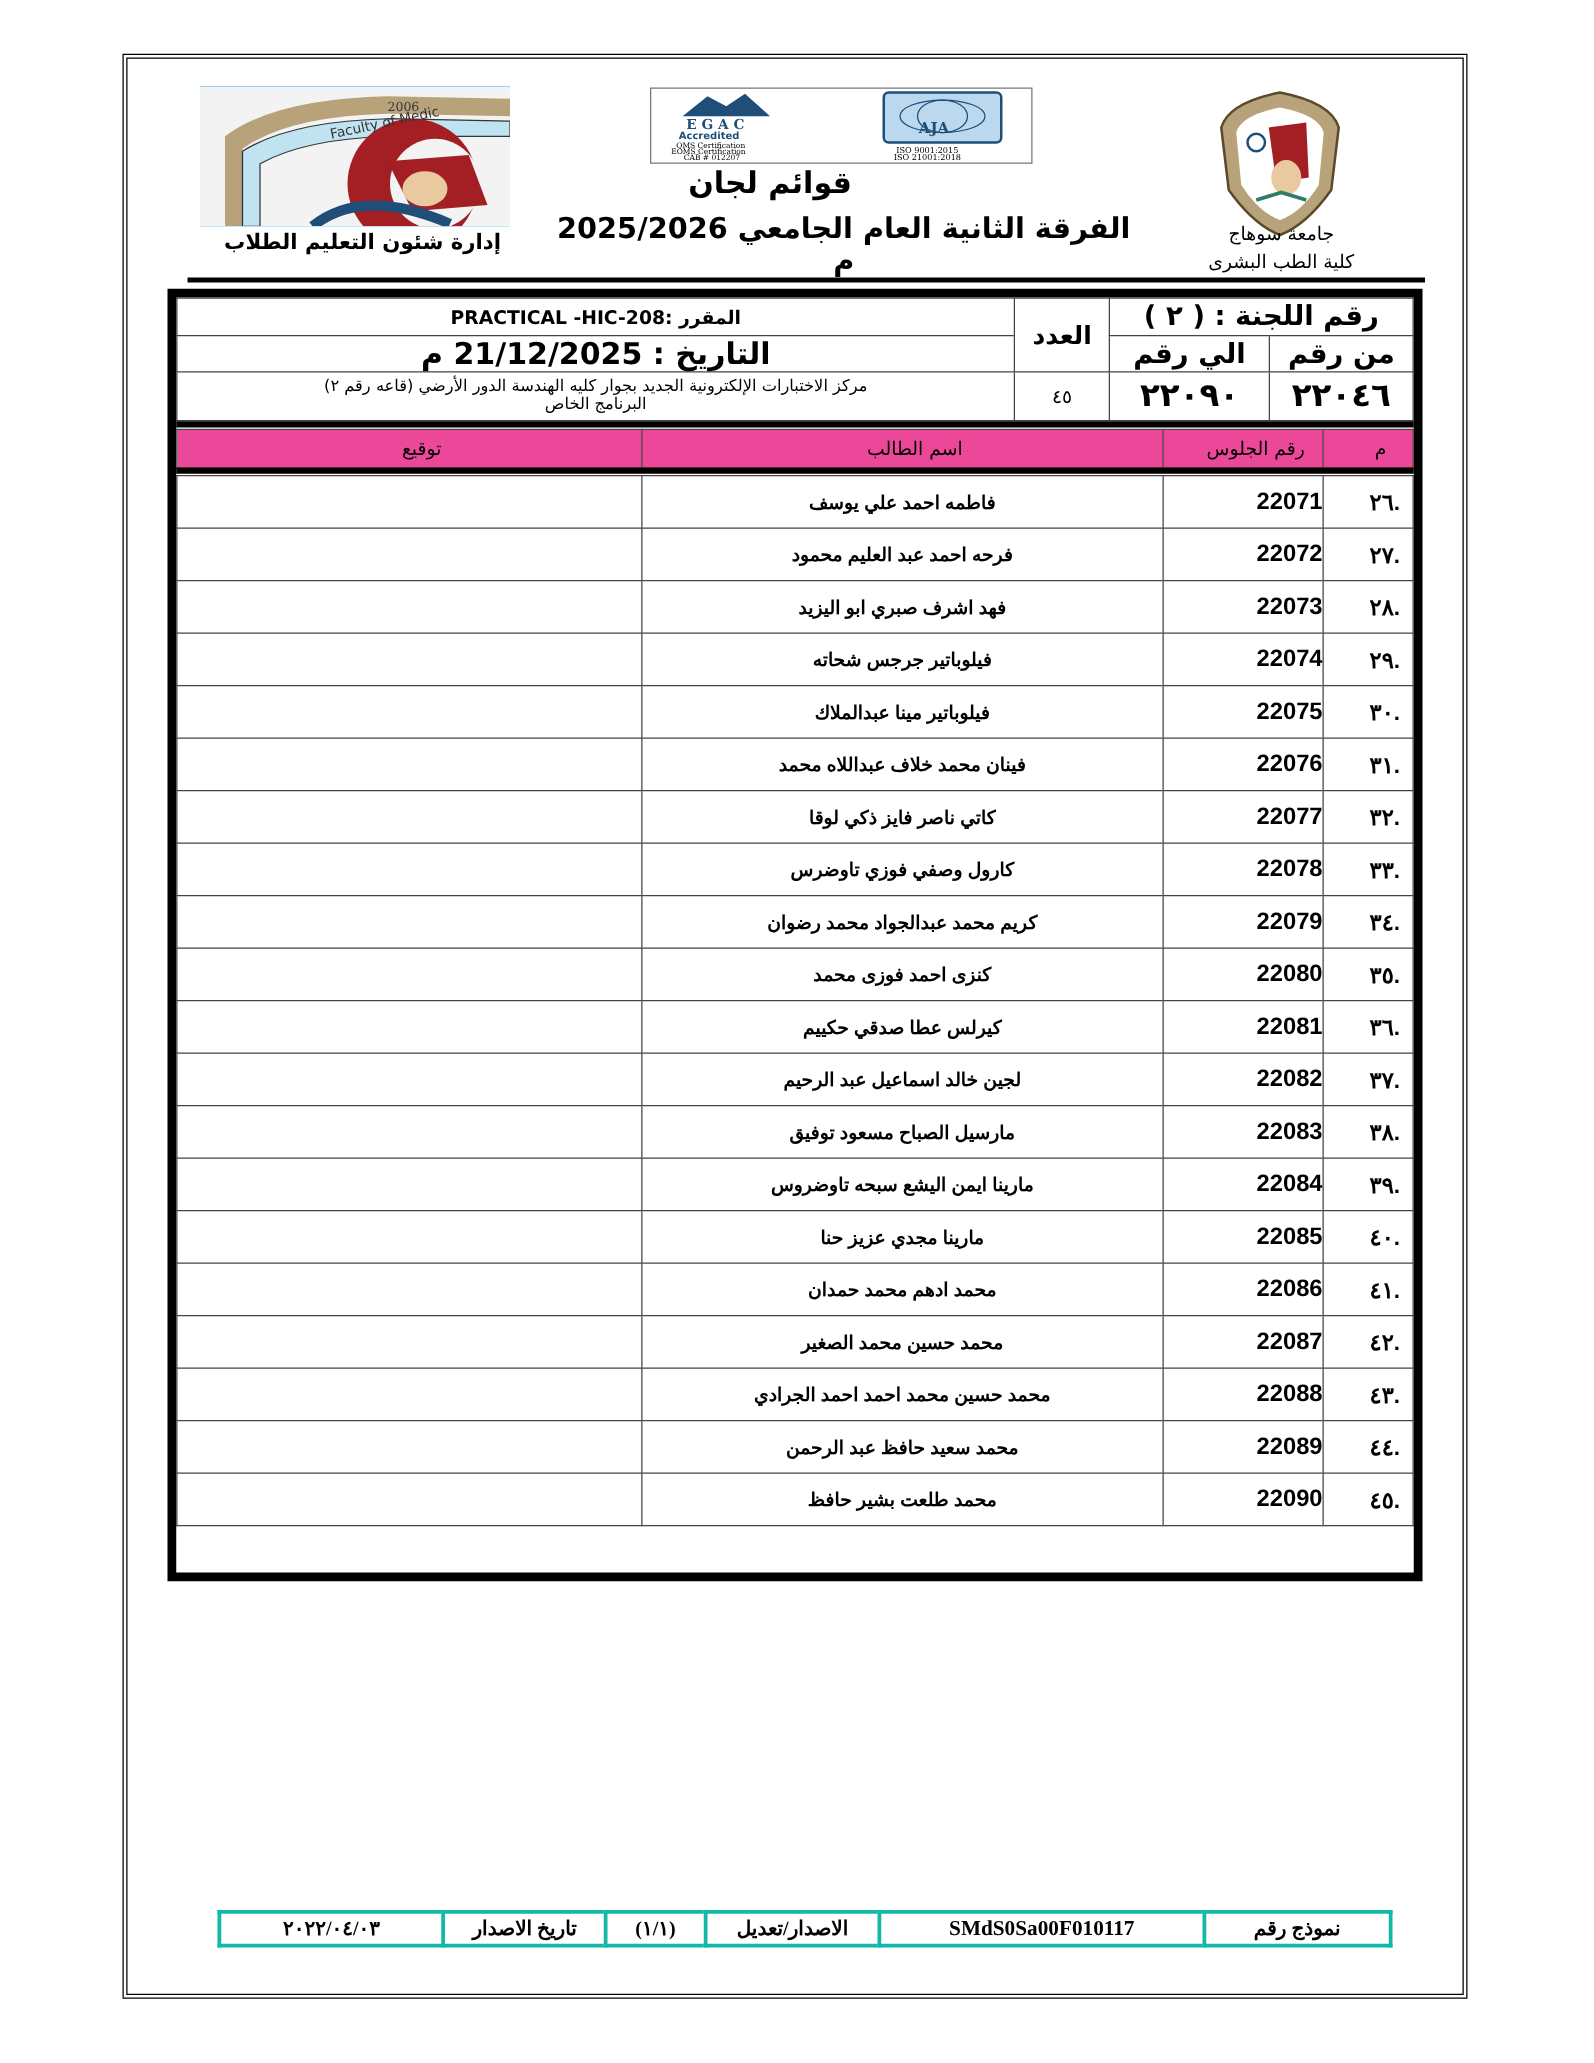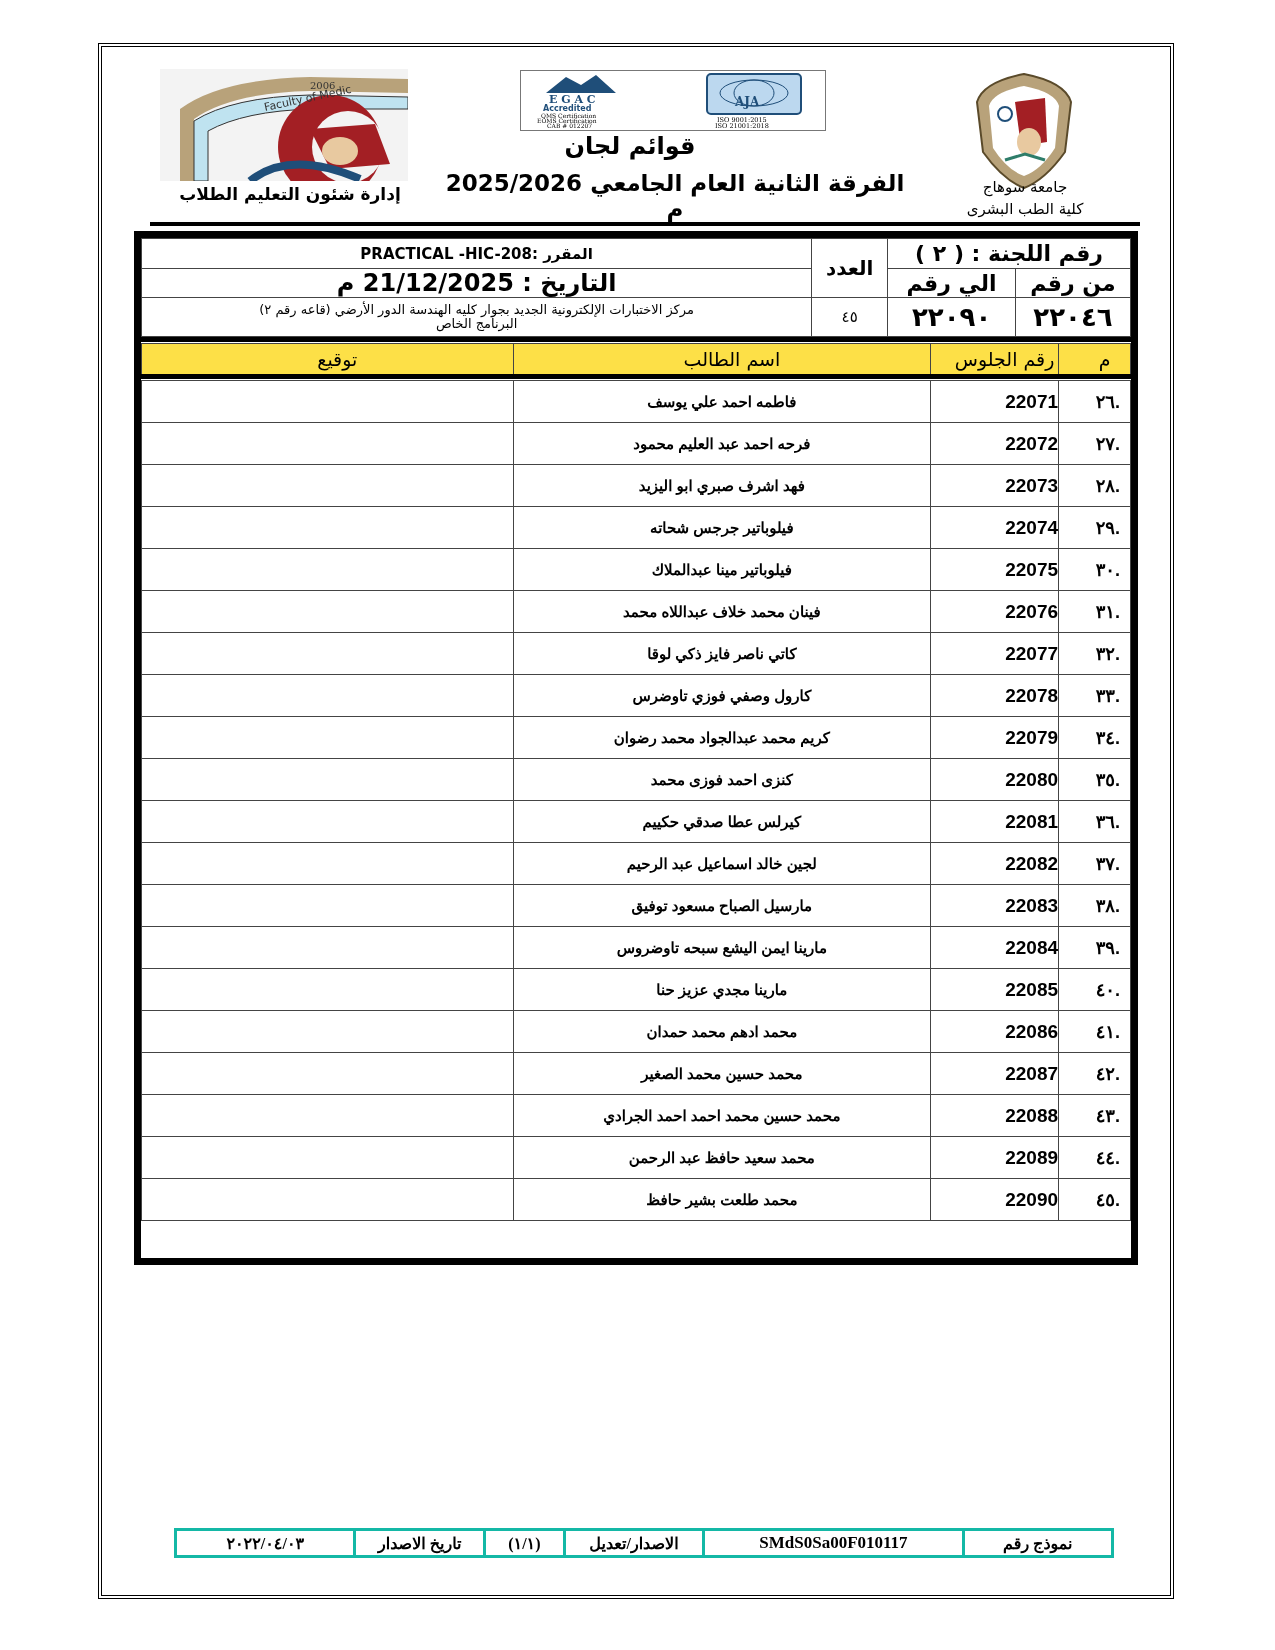--- a/index.html
+++ b/index.html
@@ -8,21 +8,21 @@
   .page-frame { position: absolute; left: 101px; top: 46px; width: 1068px; height: 1548px;
                 border: 1px solid #000; box-shadow: 0 0 0 2px #fff, 0 0 0 3px #000; }
   .abs { position: absolute; }
 
   
   .logo-left { left: 160px; top: 69px; width: 248px; height: 112px; background: #0ea5e9; overflow: hidden; }
   .logo-center { left: 520px; top: 70px; width: 304px; height: 59px; border: 1px solid #777; background: #fff; }
   .logo-right { left: 975px; top: 72px; width: 98px; height: 118px; }
 
   .dept-label { left: 170px; top: 184px; width: 240px; text-align: center; font-size: 17px; font-weight: bold; direction: rtl; }
-  .title-main { left: 460px; top: 132px; width: 340px; text-align: center; font-size: 24px; font-weight: bold; direction: rtl; }
+  .title-main { left: 446px; top: 132px; width: 340px; text-align: center; font-size: 24px; font-weight: bold; direction: rtl; }
   .title-sub { left: 440px; top: 170px; width: 470px; text-align: center; font-size: 23px; font-weight: bold; direction: rtl; }
   .uni-name { left: 945px; top: 178px; width: 160px; text-align: center; font-size: 15px; direction: rtl; }
   .faculty-name { left: 945px; top: 200px; width: 160px; text-align: center; font-size: 15px; direction: rtl; }
 
   .header-rule { left: 150px; top: 222px; width: 990px; height: 4px; background: #000; }
 
   
   .table-outer { left: 134px; top: 231px; width: 1004px; height: 1034px; background: #000; }
   .table-inner { left: 141px; top: 238px; width: 990px; height: 1020px; background: #fff; }
   .grid { position: absolute; border-collapse: collapse; direction: rtl; }
@@ -32,21 +32,21 @@
   .info td { font-size: 15px; text-align: center; }
   .info .big { font-size: 22px; font-weight: bold; }
   .info .num { font-size: 26px; font-weight: bold; font-family: "DejaVu Sans", sans-serif; }
   .info .course { font-size: 15px; font-weight: bold; }
   .info .date { font-size: 24px; font-weight: bold; }
   .info .loc { font-size: 13px; line-height: 14px; }
 
   .sep-bar { left: 141px; width: 990px; height: 5px; background: #000; }
 
   .cols { left: 141px; top: 343px; width: 990px; }
-  .cols td { background: #fde047; height: 30px; font-size: 19px; text-align: center; padding-left: 20px; }
+  .cols td { background: #ec4899; height: 30px; font-size: 15px; text-align: center; padding-left: 20px; }
 
   .rows { left: 141px; top: 380px; width: 990px; }
   .rows td { height: 41px; text-align: center; font-size: 15px; font-weight: bold; font-family: "Liberation Sans", sans-serif; }
   .rows td.seat { text-align: right; padding-left: 12px; font-size: 19px; font-weight: bold; direction: ltr; }
   .rows td.idx { text-align: right; padding-right: 10px; font-size: 18px; }
   .rows td.name { font-size: 15px; }
 
   
   .footer { left: 174px; top: 1528px; width: 940px; }
   .footer td { border: 3px solid #14b8a6; font-size: 16px; font-weight: bold; height: 24px; text-align: center;

